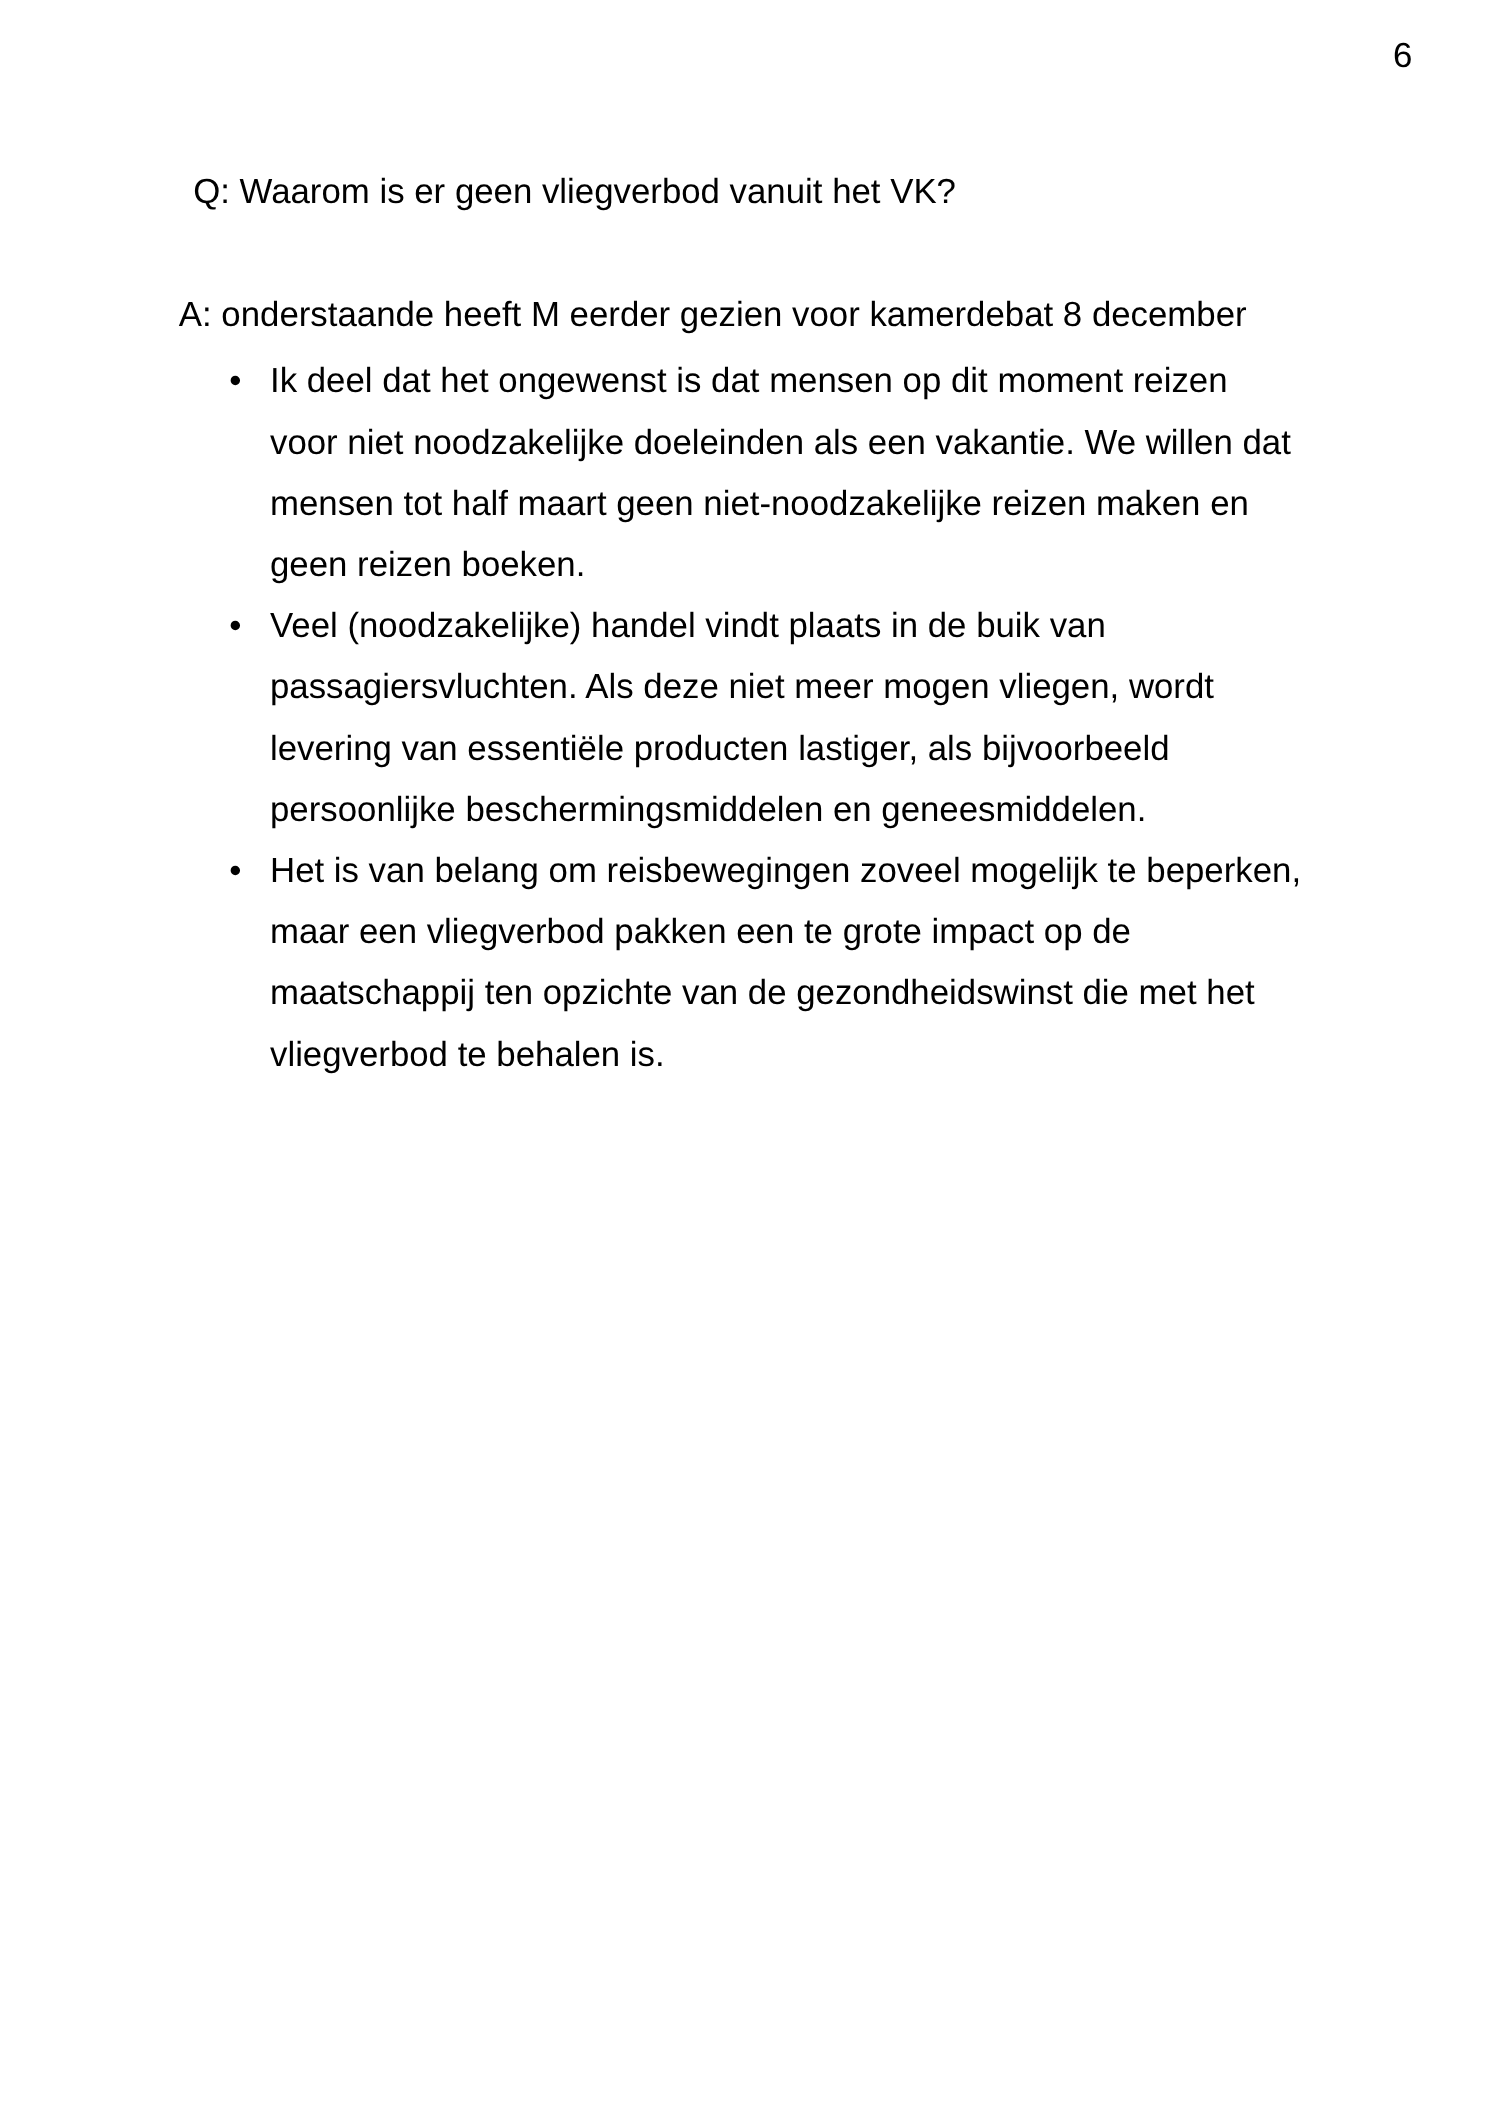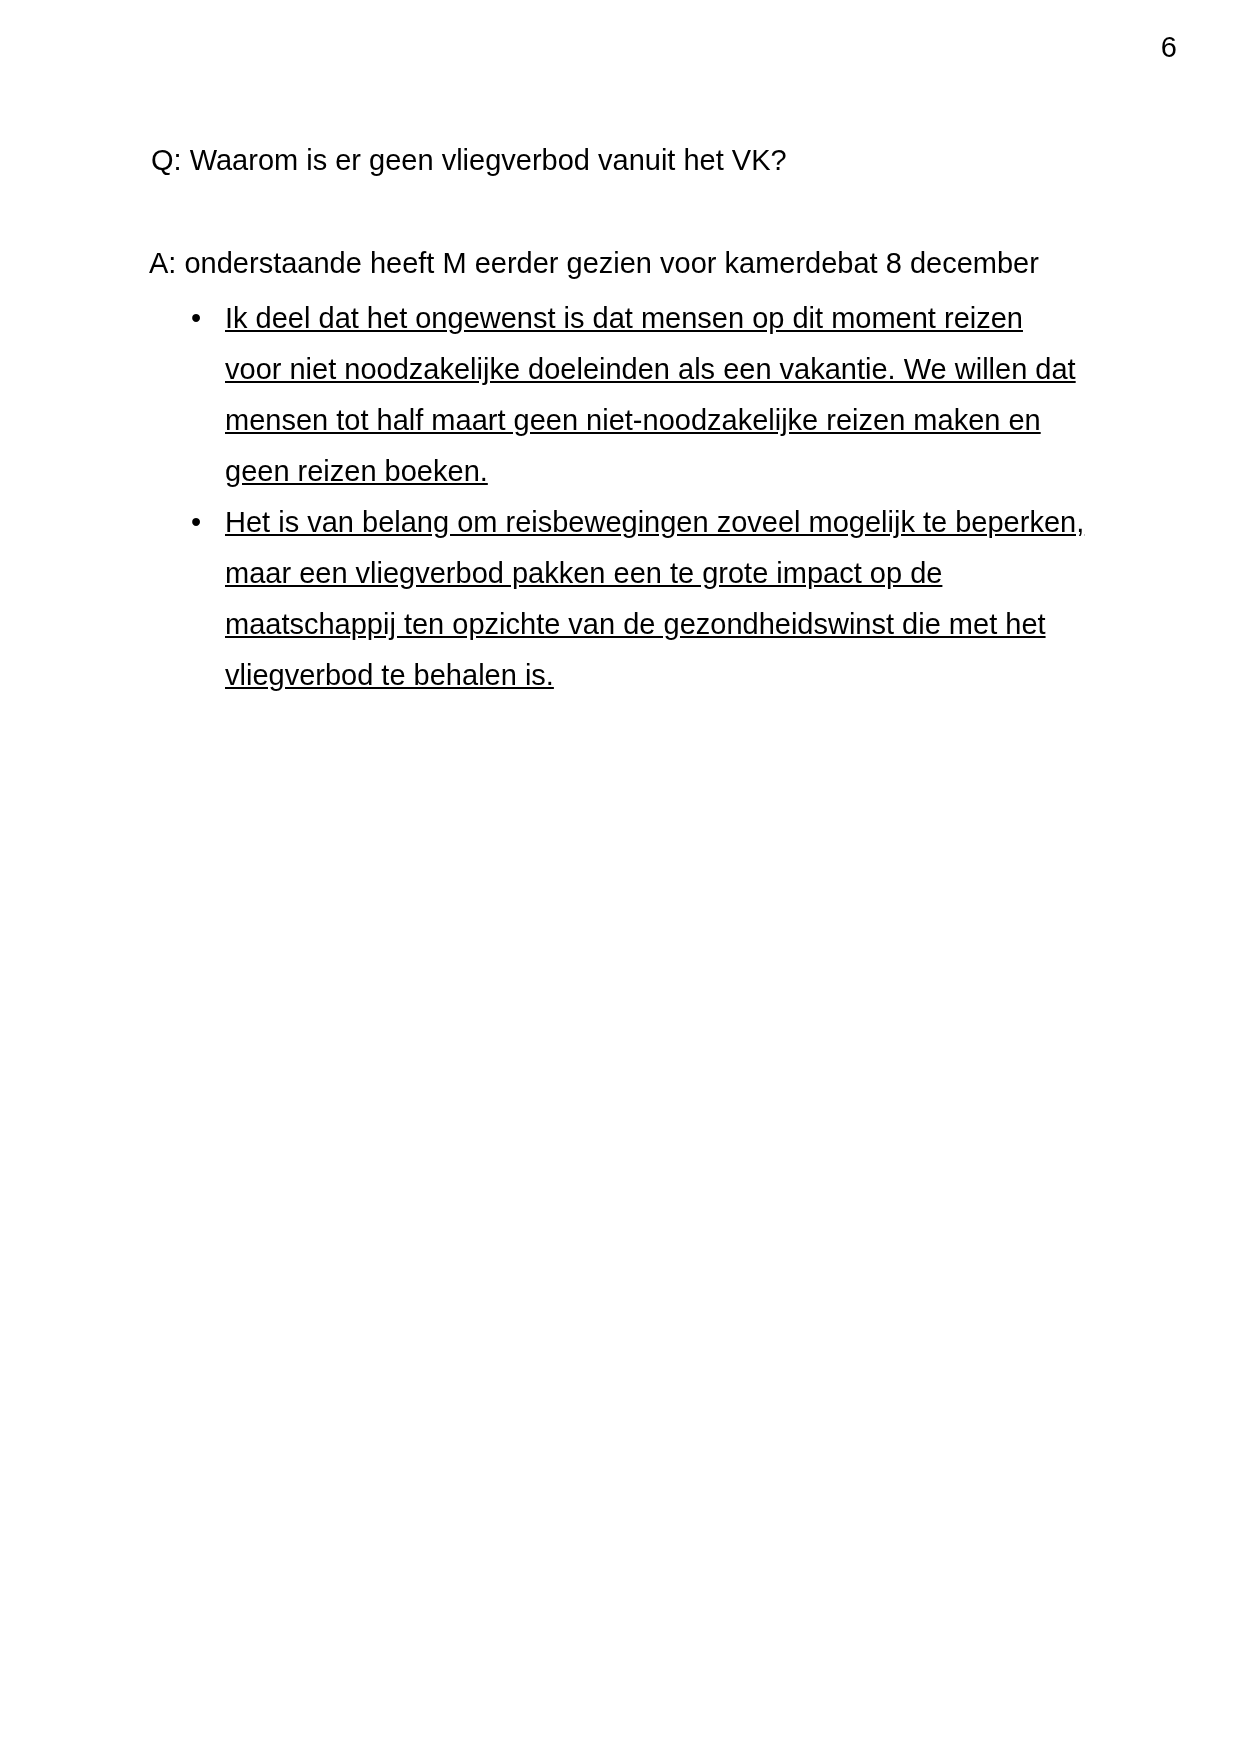--- a/index.html
+++ b/index.html
@@ -22,21 +22,21 @@
     position: absolute;
     top: 22px;
     left: 0;
     width: 1177px;
     text-align: right;
     white-space: nowrap;
   }
   .question-line {
     position: absolute;
     top: 135px;
-    left: 151px;
+    left: 161px;
     white-space: nowrap;
     text-align: center;
   }
   .answer-intro-line {
     position: absolute;
     top: 238px;
     left: 149px;
     white-space: nowrap;
   }
   ul.bullet-list {
@@ -47,21 +47,20 @@
     padding: 0;
     list-style: none;
     width: 1241px;
   }
   ul.bullet-list li {
     position: relative;
     margin: 0;
     padding-left: 225px;
     width: 940px;
     white-space: pre-line;
-    text-decoration: underline;
   }
   ul.bullet-list li::before {
     content: "\2022";
     position: absolute;
     left: 191px;
     top: 0;
     line-height: 51px;
   }
 </style>
 </head>
@@ -72,18 +71,22 @@
 
   <div class="question-line">Q: Waarom is er geen vliegverbod vanuit het VK?</div>
 
   <div class="answer-intro-line">A: onderstaande heeft M eerder gezien voor kamerdebat 8 december</div>
 
   <ul class="bullet-list">
       <li>Ik deel dat het ongewenst is dat mensen op dit moment reizen
 voor niet noodzakelijke doeleinden als een vakantie. We willen dat
 mensen tot half maart geen niet-noodzakelijke reizen maken en
 geen reizen boeken.</li>
+      <li>Veel (noodzakelijke) handel vindt plaats in de buik van
+passagiersvluchten. Als deze niet meer mogen vliegen, wordt
+levering van essentiële producten lastiger, als bijvoorbeeld
+persoonlijke beschermingsmiddelen en geneesmiddelen.</li>
       <li>Het is van belang om reisbewegingen zoveel mogelijk te beperken,
 maar een vliegverbod pakken een te grote impact op de
 maatschappij ten opzichte van de gezondheidswinst die met het
 vliegverbod te behalen is.</li>
     </ul>
 </div>
 
 </body></html>

